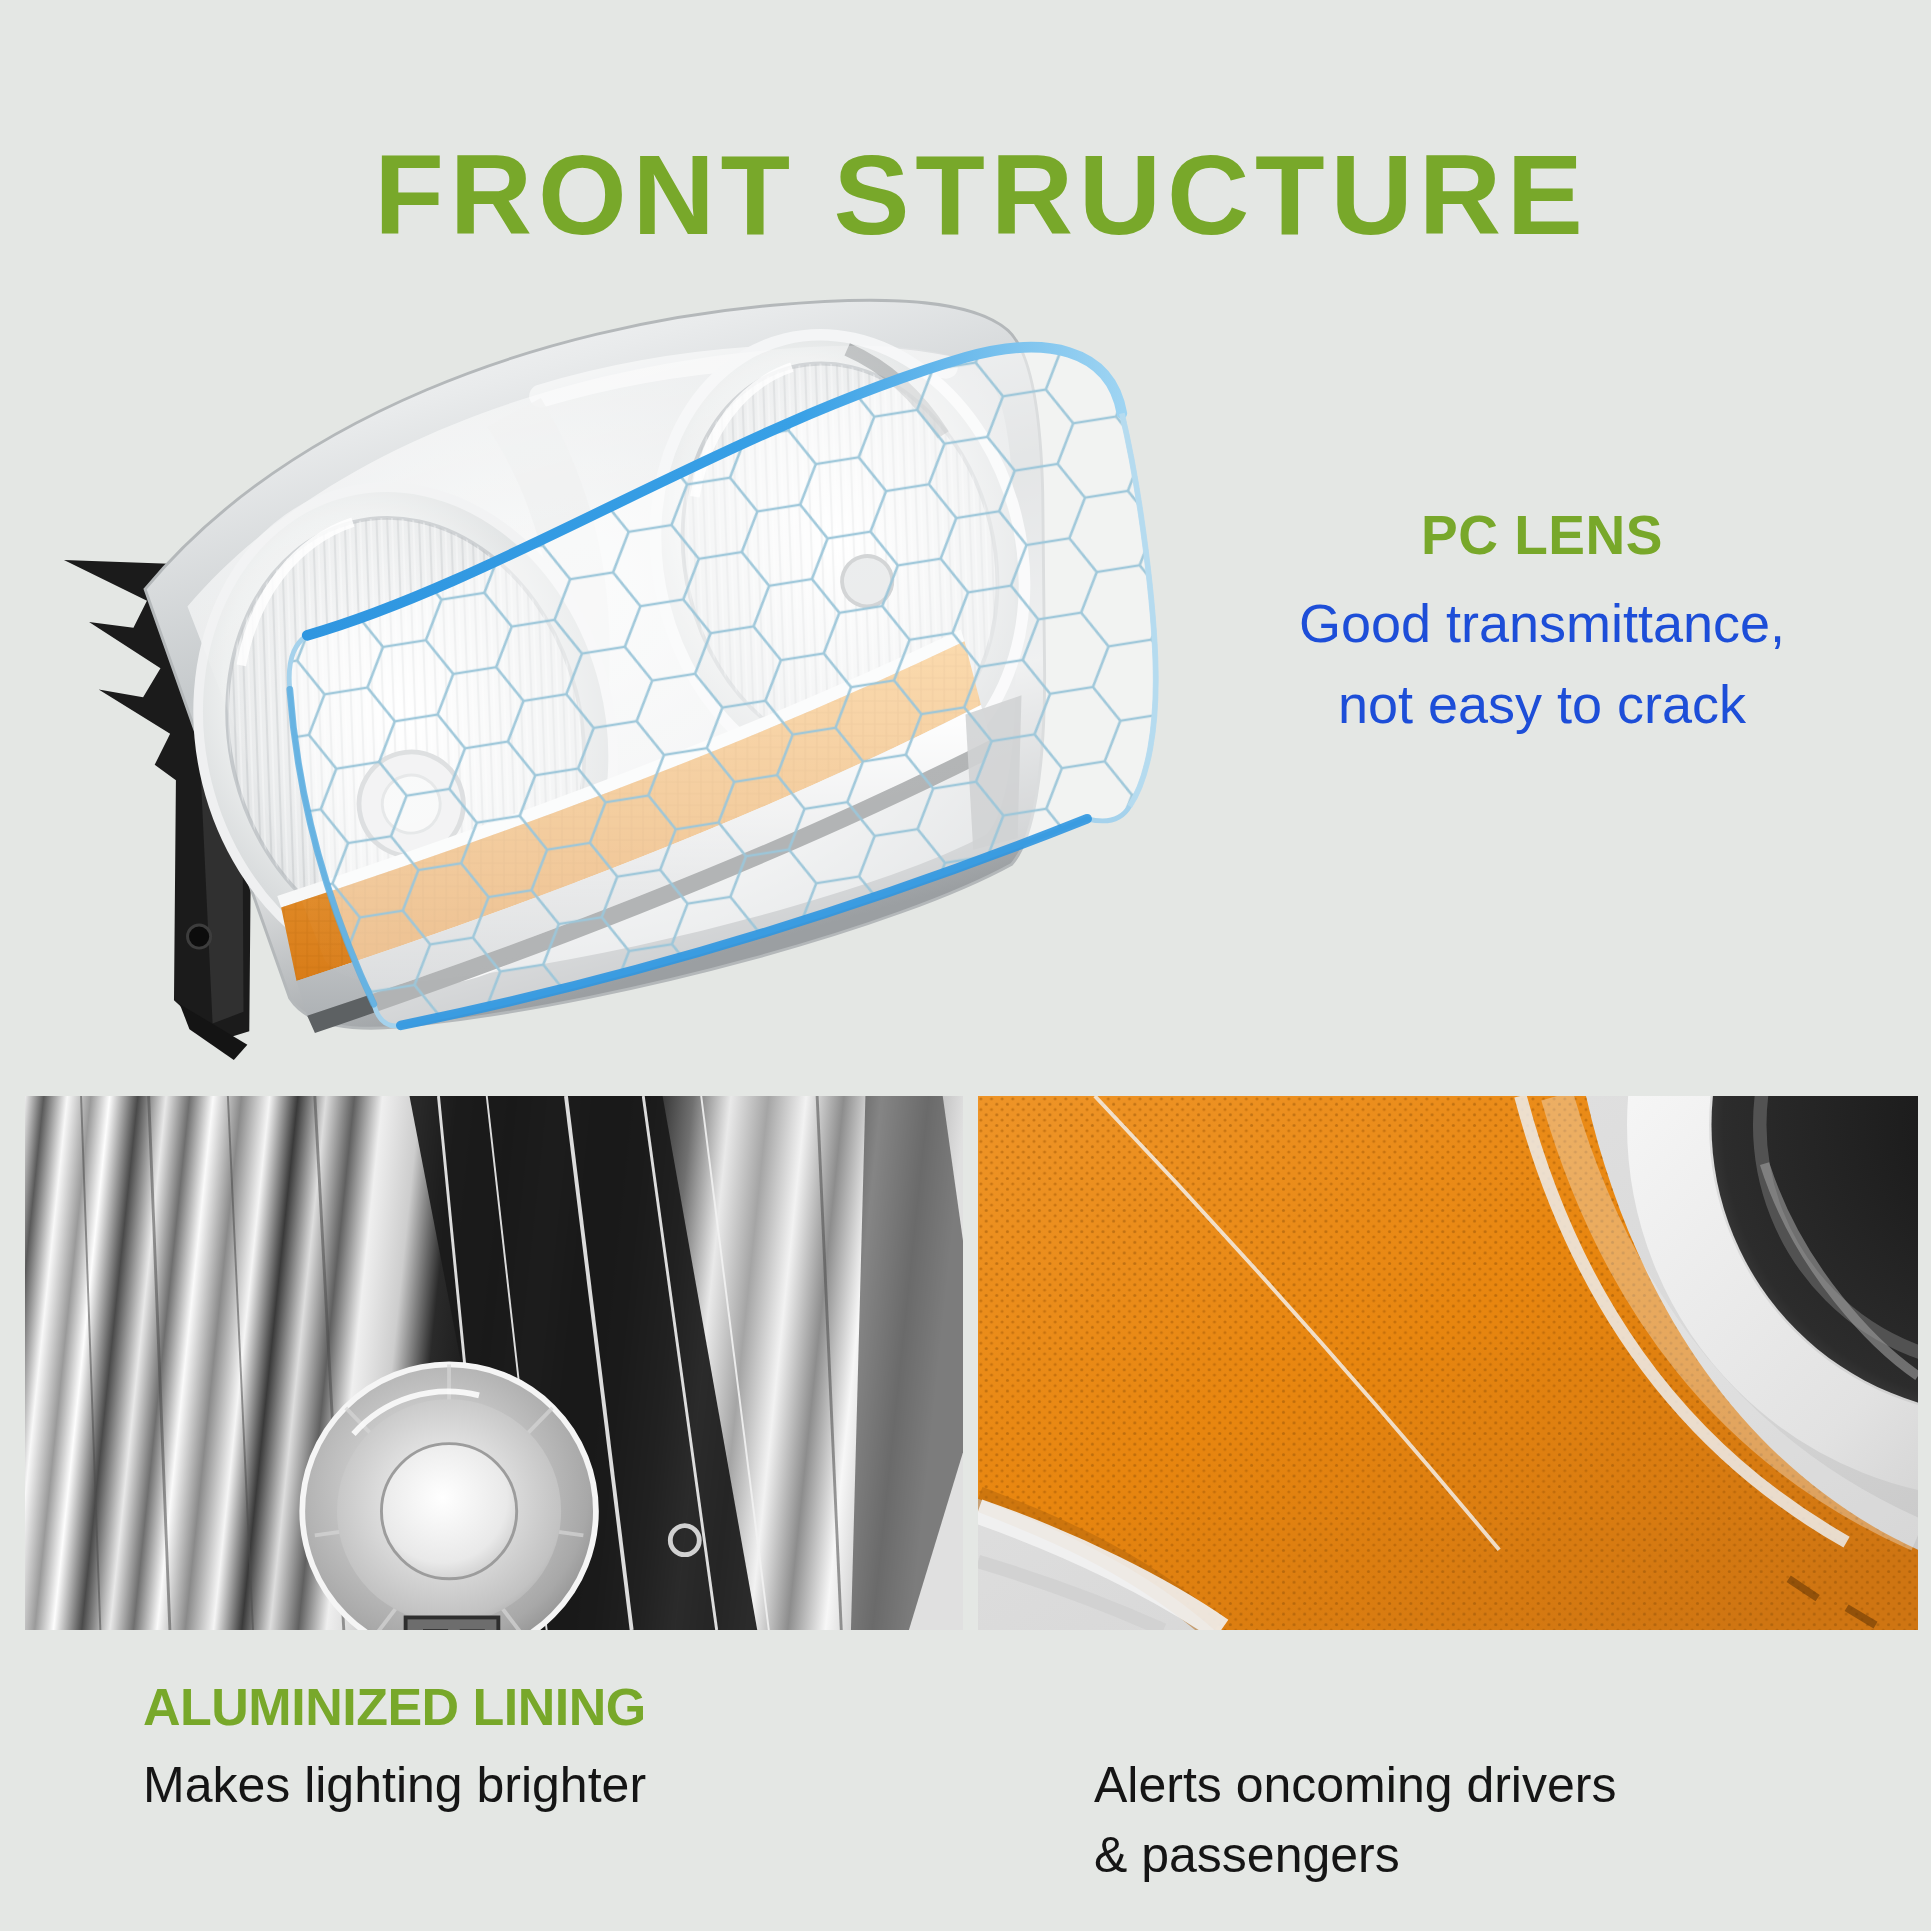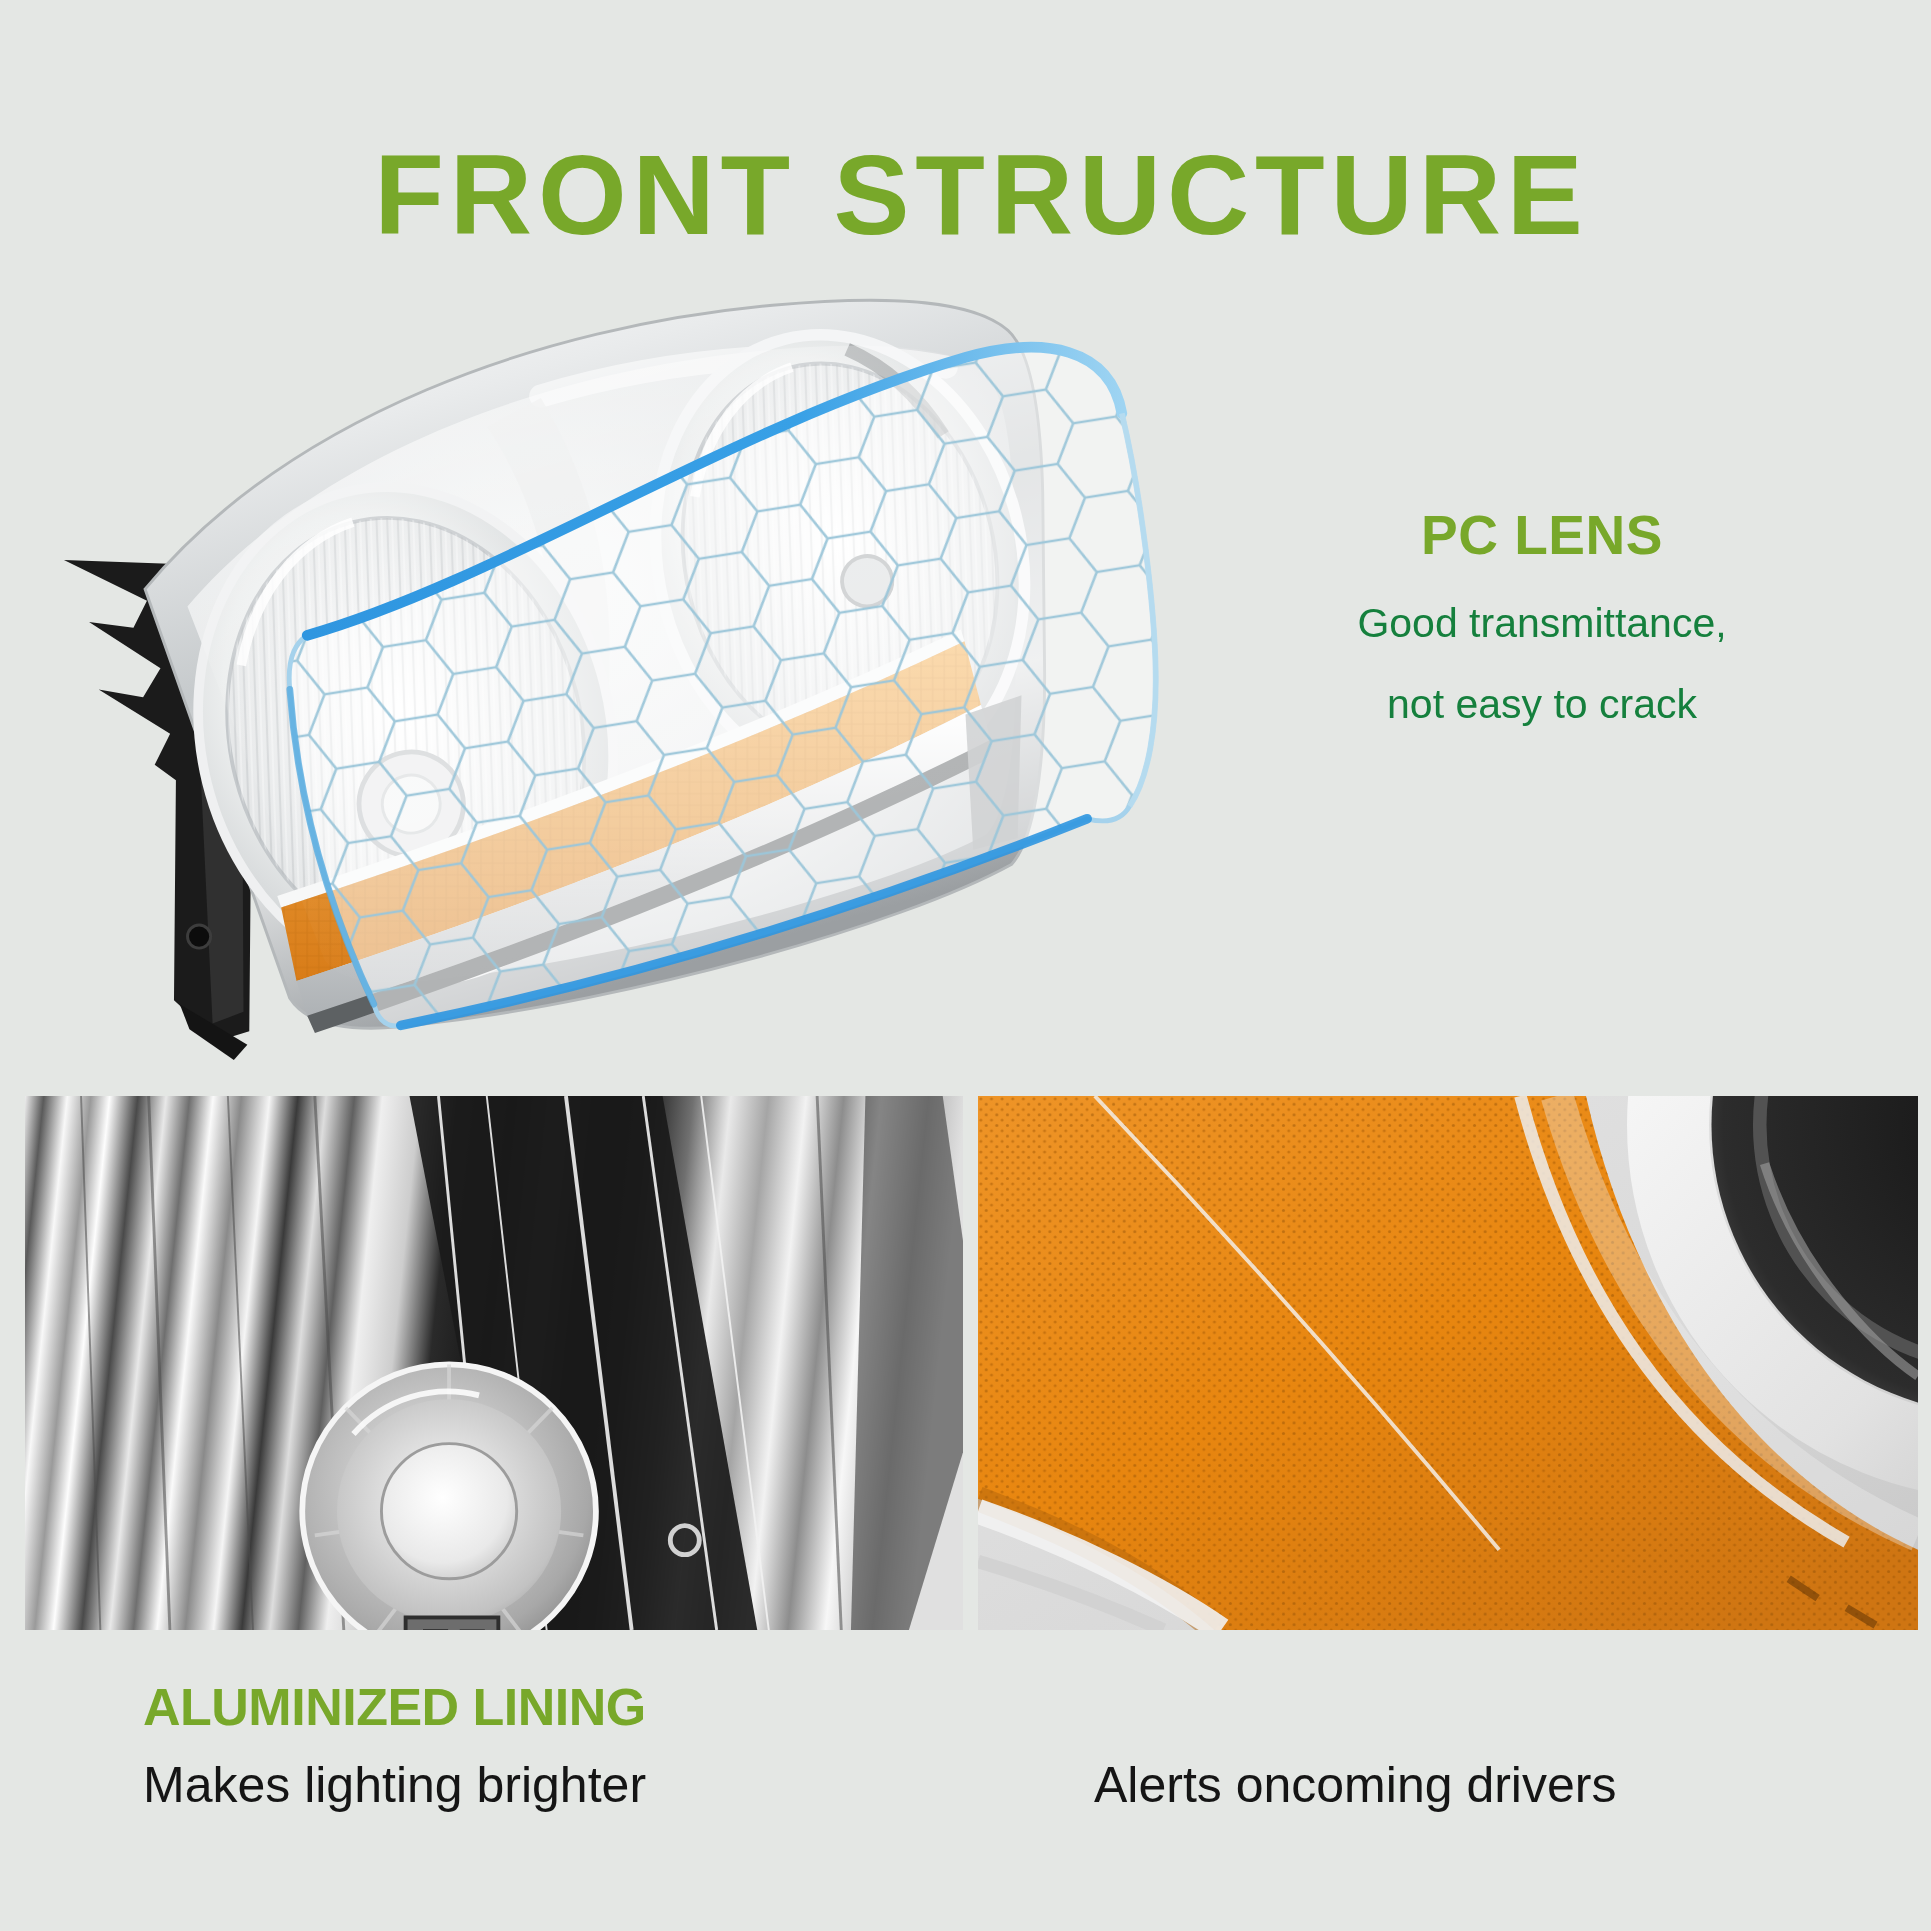--- a/index.html
+++ b/index.html
@@ -3,21 +3,21 @@
 <meta charset="utf-8">
 <style>
   html,body{margin:0;padding:0;background:#e4e7e4;}
   #canvas{position:relative;width:1931px;height:1931px;background:#e4e7e4;overflow:hidden;
           font-family:"Liberation Sans",sans-serif;}
   .page-title{position:absolute;left:16px;top:62px;width:1931px;text-align:center;
           font-size:114px;line-height:1;font-weight:700;letter-spacing:5.8px;color:#78a82a;white-space:nowrap;}
   .hero-svg{position:absolute;left:0;top:174px;width:1931px;height:917px;}
   .callout{position:absolute;left:1233px;top:504px;width:618px;text-align:center;}
   .callout-heading{font-size:55px;line-height:1.15;font-weight:700;color:#78a82a;letter-spacing:0.5px;}
-  .callout-body{margin-top:15.4px;font-size:41px;line-height:81px;color:#15803d;}
+  .callout-body{margin-top:15.4px;font-size:54px;line-height:81px;color:#1d4ed8;}
   figure{margin:0;padding:0;}
   .photo{position:absolute;top:1096px;height:534px;display:block;}
   .photo svg{display:block;width:100%;height:100%;}
   #photo-left{left:25px;width:938px;}
   #photo-right{left:978px;width:940px;}
   .cap-heading{position:absolute;top:1679px;font-size:52px;line-height:1.1;font-weight:700;
           color:#78a82a;letter-spacing:-0.5px;white-space:nowrap;}
   .cap-body{position:absolute;top:1750px;font-size:50px;line-height:70px;color:#151515;white-space:nowrap;}
   #cap-left-h,#cap-left-b{left:143px;}
   #cap-right-h,#cap-right-b{left:1094px;}
@@ -321,16 +321,17 @@
   </figure>
 
   <div class="cap-heading" id="cap-left-h">ALUMINIZED LINING</div>
   <div class="cap-body" id="cap-left-b">
     <div>Makes lighting brighter</div>
     <div></div>
   </div>
 
   <div class="cap-body" id="cap-right-b">
     <div>Alerts oncoming drivers</div>
+    <div>&amp; passengers</div>
   </div>
 
 </div>
 
 
 </body></html>

